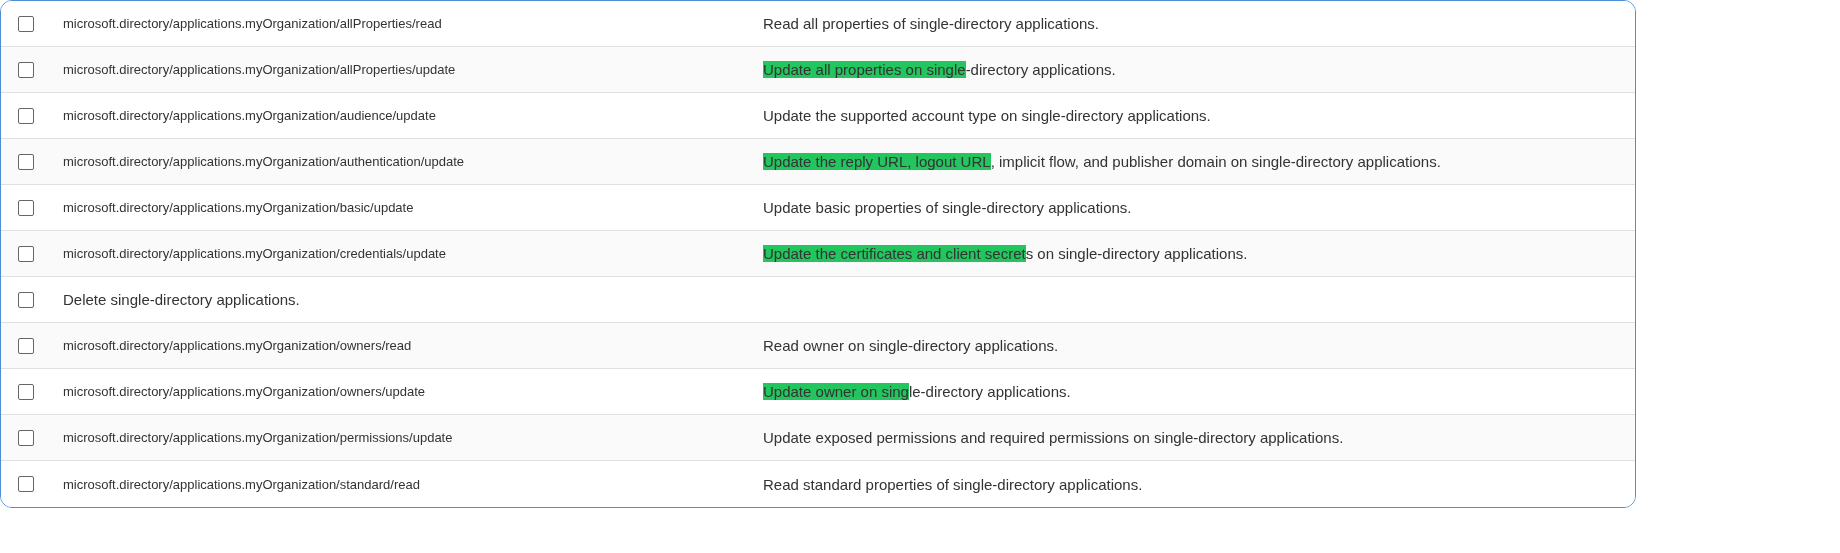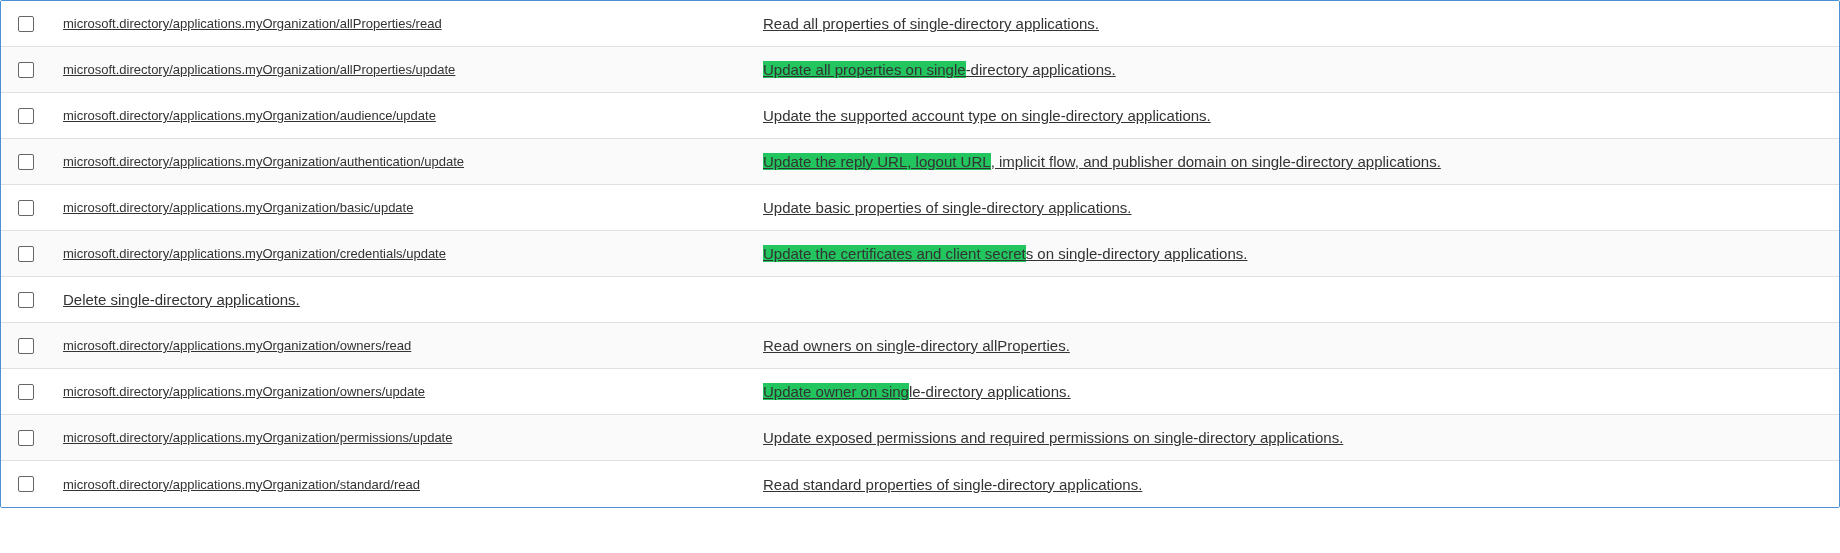--- a/index.html
+++ b/index.html
@@ -10,24 +10,23 @@
 
     body {
       font-family: -apple-system, BlinkMacSystemFont, 'Segoe UI', sans-serif;
       font-size: 13px;
       background: #fff;
       color: #333;
     }
 
     .table-container {
       border: 1.5px solid #4a90d9;
-      border-radius: 2px;
+      border-radius: 12px;
       overflow: hidden;
-      width: 1840px;
-      text-decoration: underline;
+      width: 1636px;
     }
 
     .table-row {
       display: flex;
       align-items: center;
       border-bottom: 1px solid #e0e0e0;
       min-height: 46px;
     }
 
     .table-row:last-child {
@@ -136,21 +135,21 @@
       <div class="col-checkbox">
         <input type="checkbox" style="">
       </div>
       <div class="col-description"><span class="desc-text">Delete single-directory applications.</span></div>
     </div>
     <div class="table-row">
       <div class="col-checkbox">
         <input type="checkbox" style="">
       </div>
       <div class="col-permission">microsoft.directory/applications.myOrganization/owners/read</div>
-      <div class="col-description"><span class="desc-text">Read owners on single-directory allProperties.</span></div>
+      <div class="col-description"><span class="desc-text">Read owner on single-directory applications.</span></div>
     </div>
     <div class="table-row">
       <div class="col-checkbox">
         <input type="checkbox" style="">
       </div>
       <div class="col-permission">microsoft.directory/applications.myOrganization/owners/update</div>
       <div class="col-description"><span class="desc-text"><span class="highlight">Update owner on sing</span>le-directory applications.</span></div>
     </div>
     <div class="table-row">
       <div class="col-checkbox">

